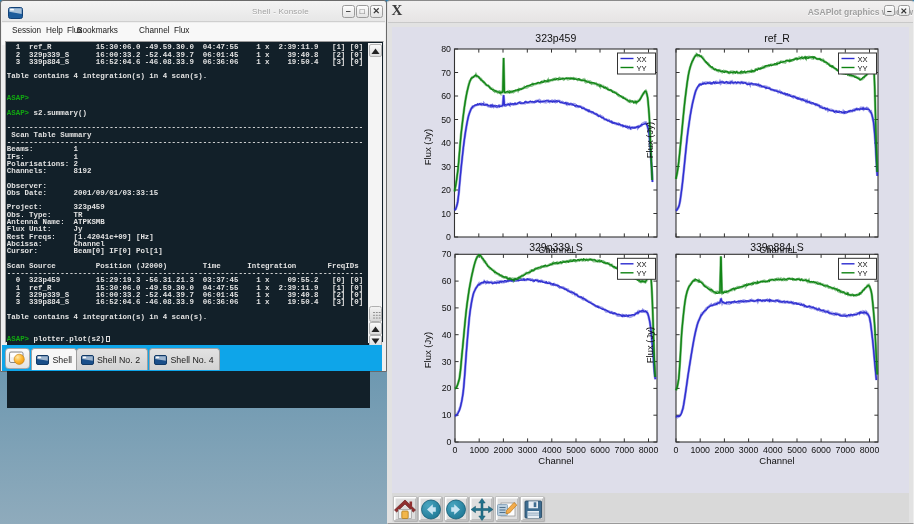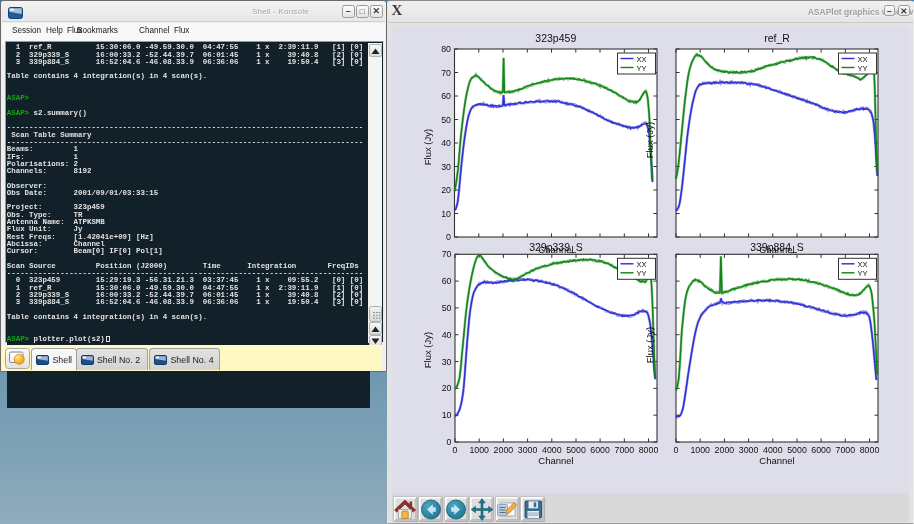--- a/index.html
+++ b/index.html
@@ -27,21 +27,21 @@
 #kterm .cur{display:inline-block;width:4px;height:6.2px;border:1px solid #dfdfdf;vertical-align:-1px;margin-left:1px}
 
 #ksb{position:absolute;right:1px;top:1px;width:14px;height:300px;background:#f4f4f4}
 .sbtn{position:absolute;left:0.5px;width:13px;height:13px;border:1px solid #b5b5b5;border-radius:2px;
 background:linear-gradient(180deg,#fafafa,#dddddd);color:#222;font-size:7px;text-align:center;line-height:12px}
 #kthumb{position:absolute;left:0.5px;top:263px;width:13px;height:16px;border:1px solid #b0b0b0;border-radius:2.5px;
 background:linear-gradient(180deg,#f2f2f2,#d8d8d8)}
 #kthumb:after{content:"";position:absolute;left:3.5px;top:4.5px;width:1.6px;height:1.6px;border-radius:50%;background:#8a8a8a;
 box-shadow:2.8px 0 0 #8a8a8a,5.6px 0 0 #8a8a8a,0 2.8px 0 #8a8a8a,2.8px 2.8px 0 #8a8a8a,5.6px 2.8px 0 #8a8a8a,0 5.6px 0 #8a8a8a,2.8px 5.6px 0 #8a8a8a,5.6px 5.6px 0 #8a8a8a}
 
-#ktabs{position:absolute;left:1px;right:4px;top:344px;height:26px;background:#fef9c3}
+#ktabs{position:absolute;left:1px;right:4px;top:344px;height:26px;background:#0ea5e9}
 #ksessbtn{position:absolute;left:3px;top:3px;width:25px;height:21px;border:1px solid #a8a8a8;
 border-radius:3.5px;background:linear-gradient(180deg,#fbfbfb,#e2e2e2)}
 .tab{position:absolute;top:3px;height:22px;border:1px solid #a0a0a0;border-bottom:none;
 border-radius:3.5px 3.5px 0 0;font-size:8.8px;color:#1a1a1a;background:linear-gradient(180deg,#e2e2e2,#d2d2d2)}
 .tab.act{background:#f7f7f7}
 .tab svg{position:absolute;left:4px;top:5.5px}
 .tab span{position:absolute;left:20.5px;top:6px;white-space:nowrap}
 
 #pw{position:absolute;left:386.5px;top:0;width:527.5px;height:524px;
 background:#e2e2e2;border:1px solid #8a8a8a;border-left-color:#e2e2e2;border-right-color:#eeeeee;border-bottom-color:#9a9a9a;border-radius:3px 3px 0 0}

